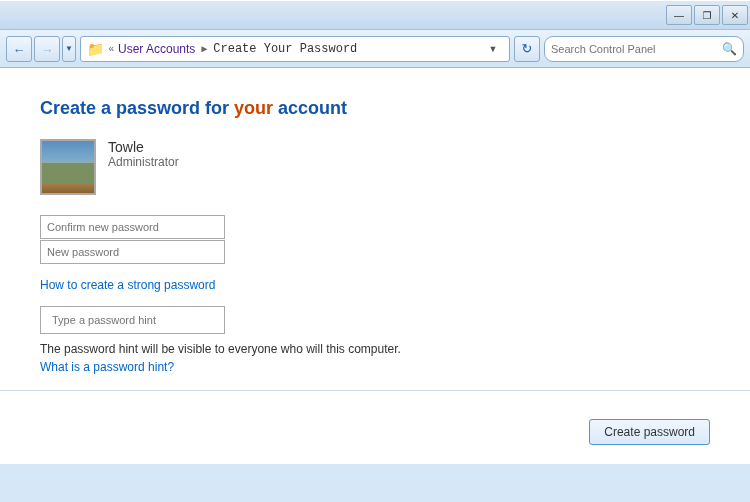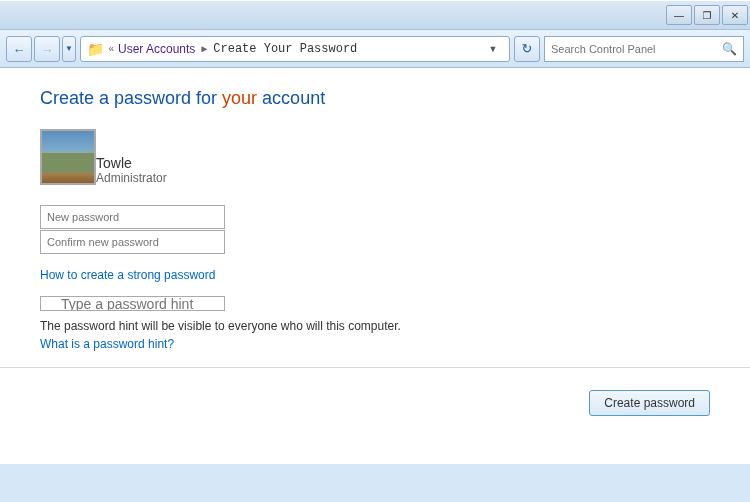--- a/index.html
+++ b/index.html
@@ -135,21 +135,21 @@
       align-items: center;
       justify-content: center;
       font-size: 13px;
       color: #2060a0;
     }
     .search-box {
       width: 200px;
       height: 26px;
       background: #fff;
       border: 1px solid #8aabca;
-      border-radius: 0;
+      border-radius: 9px;
       display: flex;
       align-items: center;
       padding: 0 6px;
       gap: 4px;
     }
     .search-input {
       border: none;
       outline: none;
       background: transparent;
       flex: 1;
@@ -178,30 +178,32 @@
     .content-panel {
       flex: 1;
       background: #fff;
       padding: 20px 40px;
       overflow-y: auto;
     }
 
     .page-title {
       font-size: 18px;
       color: #1155aa;
-      font-weight: normal;
+      font-weight: bold;
       margin-bottom: 20px;
+      margin-top: 10px;
     }
     .page-title span.highlight {
       color: #cc4400;
     }
 
     .user-info {
       display: flex;
-      align-items: flex-end;
+      align-items: flex-start;
+      gap: 12px;
       margin-bottom: 20px;
     }
     .user-avatar {
       width: 56px;
       height: 56px;
       border: 2px solid #aaa;
       background: linear-gradient(135deg, #87a8c8 0%, #3a5f80 40%, #d4a060 70%, #c08040 100%);
       overflow: hidden;
       display: flex;
       align-items: flex-end;
@@ -260,42 +262,42 @@
       cursor: pointer;
       font-size: 12px;
       text-decoration: none;
       display: inline-block;
       margin-top: 2px;
       text-align: center;
     }
 
     .hint-input {
       width: 185px;
-      height: 15px;
+      height: 28px;
       border: 1px solid #aaa;
-      padding: 2px 20px;
-      font-size: 14px;
+      padding: 2px 11px;
+      font-size: 11px;
       font-family: inherit;
       color: #666;
       background: #fff;
       display: block;
       margin-bottom: 6px;
     }
 
     .divider-line {
       border: none;
       border-top: 1px solid #d0d8e0;
       margin: 16px -40px;
     }
 
     .button-row {
       display: flex;
       gap: 16px;
       justify-content: flex-end;
-      margin-top: 22px;
+      margin-top: 28px;
     }
     .btn {
       height: 26px;
       padding: 0 14px;
       border: 1px solid #8aabca;
       background: linear-gradient(to bottom, #f0f6ff, #daeaf8);
       cursor: pointer;
       font-size: 12px;
       font-family: inherit;
       color: #333;
@@ -352,22 +354,22 @@
         <div class="avatar-landscape"></div>
       </div>
       <div>
         <div class="user-name">Towle</div>
         <div class="user-role">Administrator</div>
       </div>
     </div>
 
     
     <div class="form-section">
+      <input class="form-input" type="password" placeholder="Confirm new password" style="">
       <input class="form-input" type="password" placeholder="New password" style="">
-      <input class="form-input" type="password" placeholder="Confirm new password" style="">
     </div>
 
     <a class="link-text">How to create a strong password</a>
 
     <br><br>
 
     
     <input class="hint-input" type="text" placeholder="Type a password hint" style="">
     <p class="info-text">The password hint will be visible to everyone who will this computer.</p>
     <a class="link-text">What is a password hint?</a>

